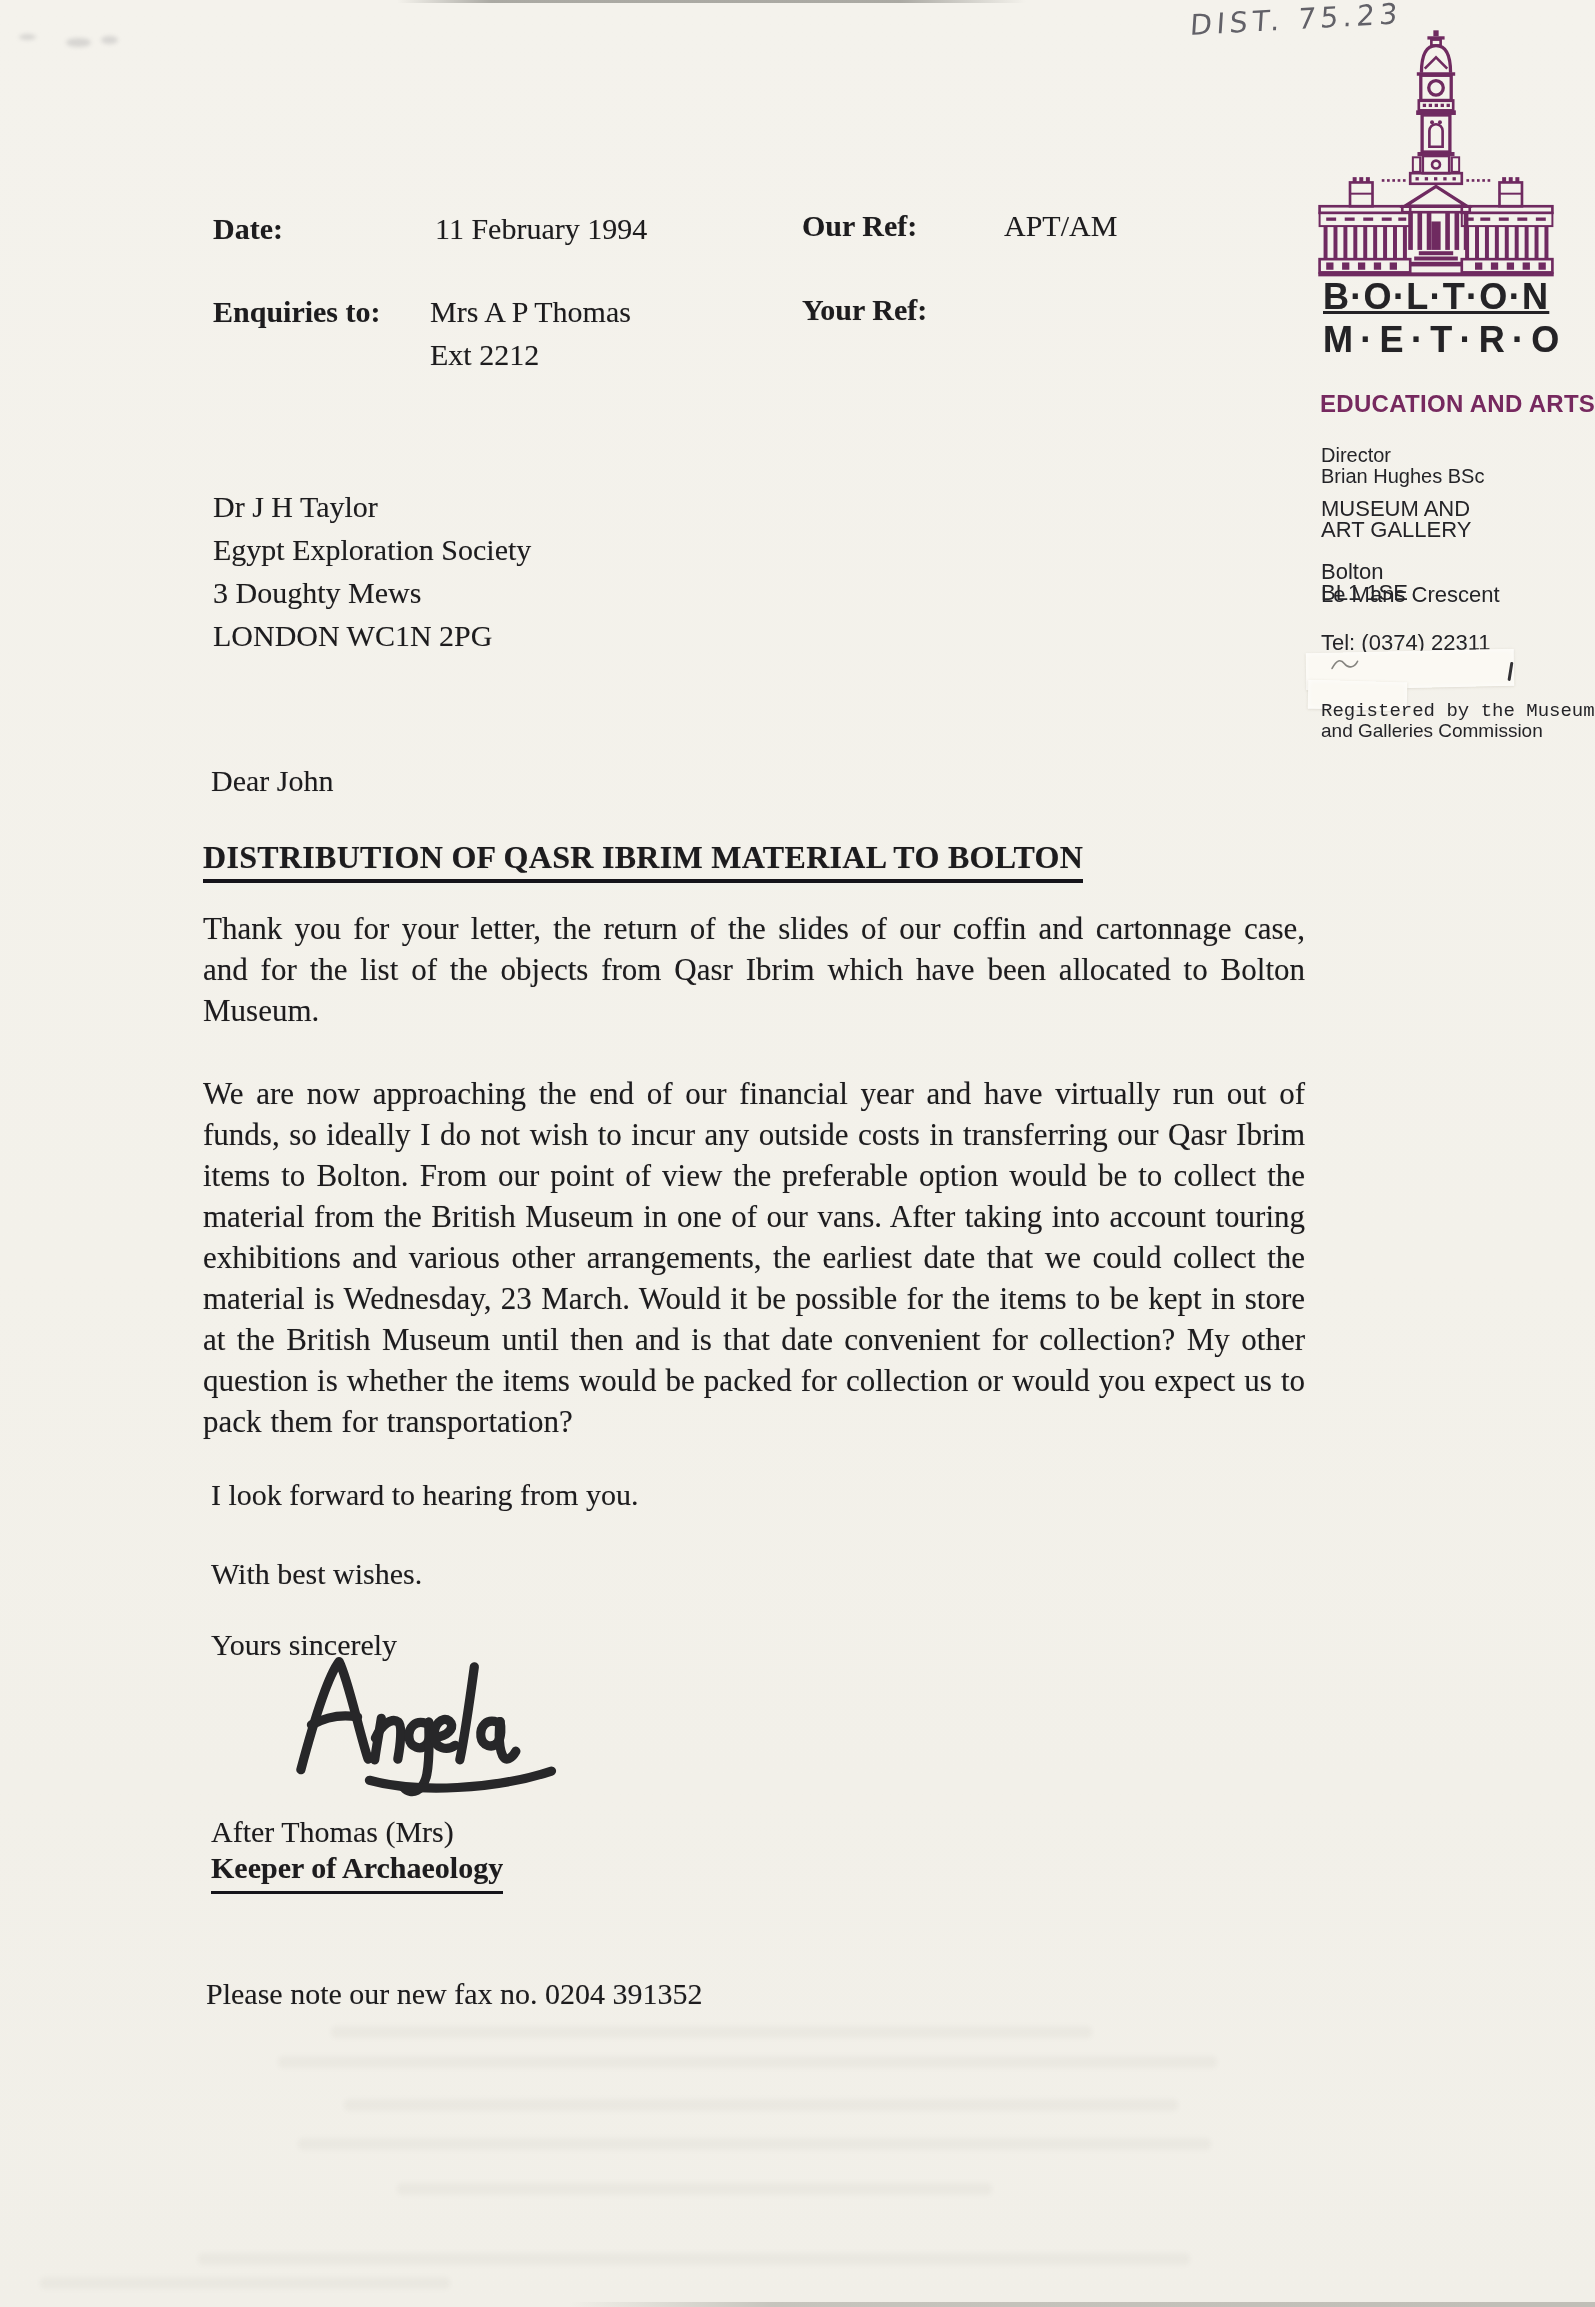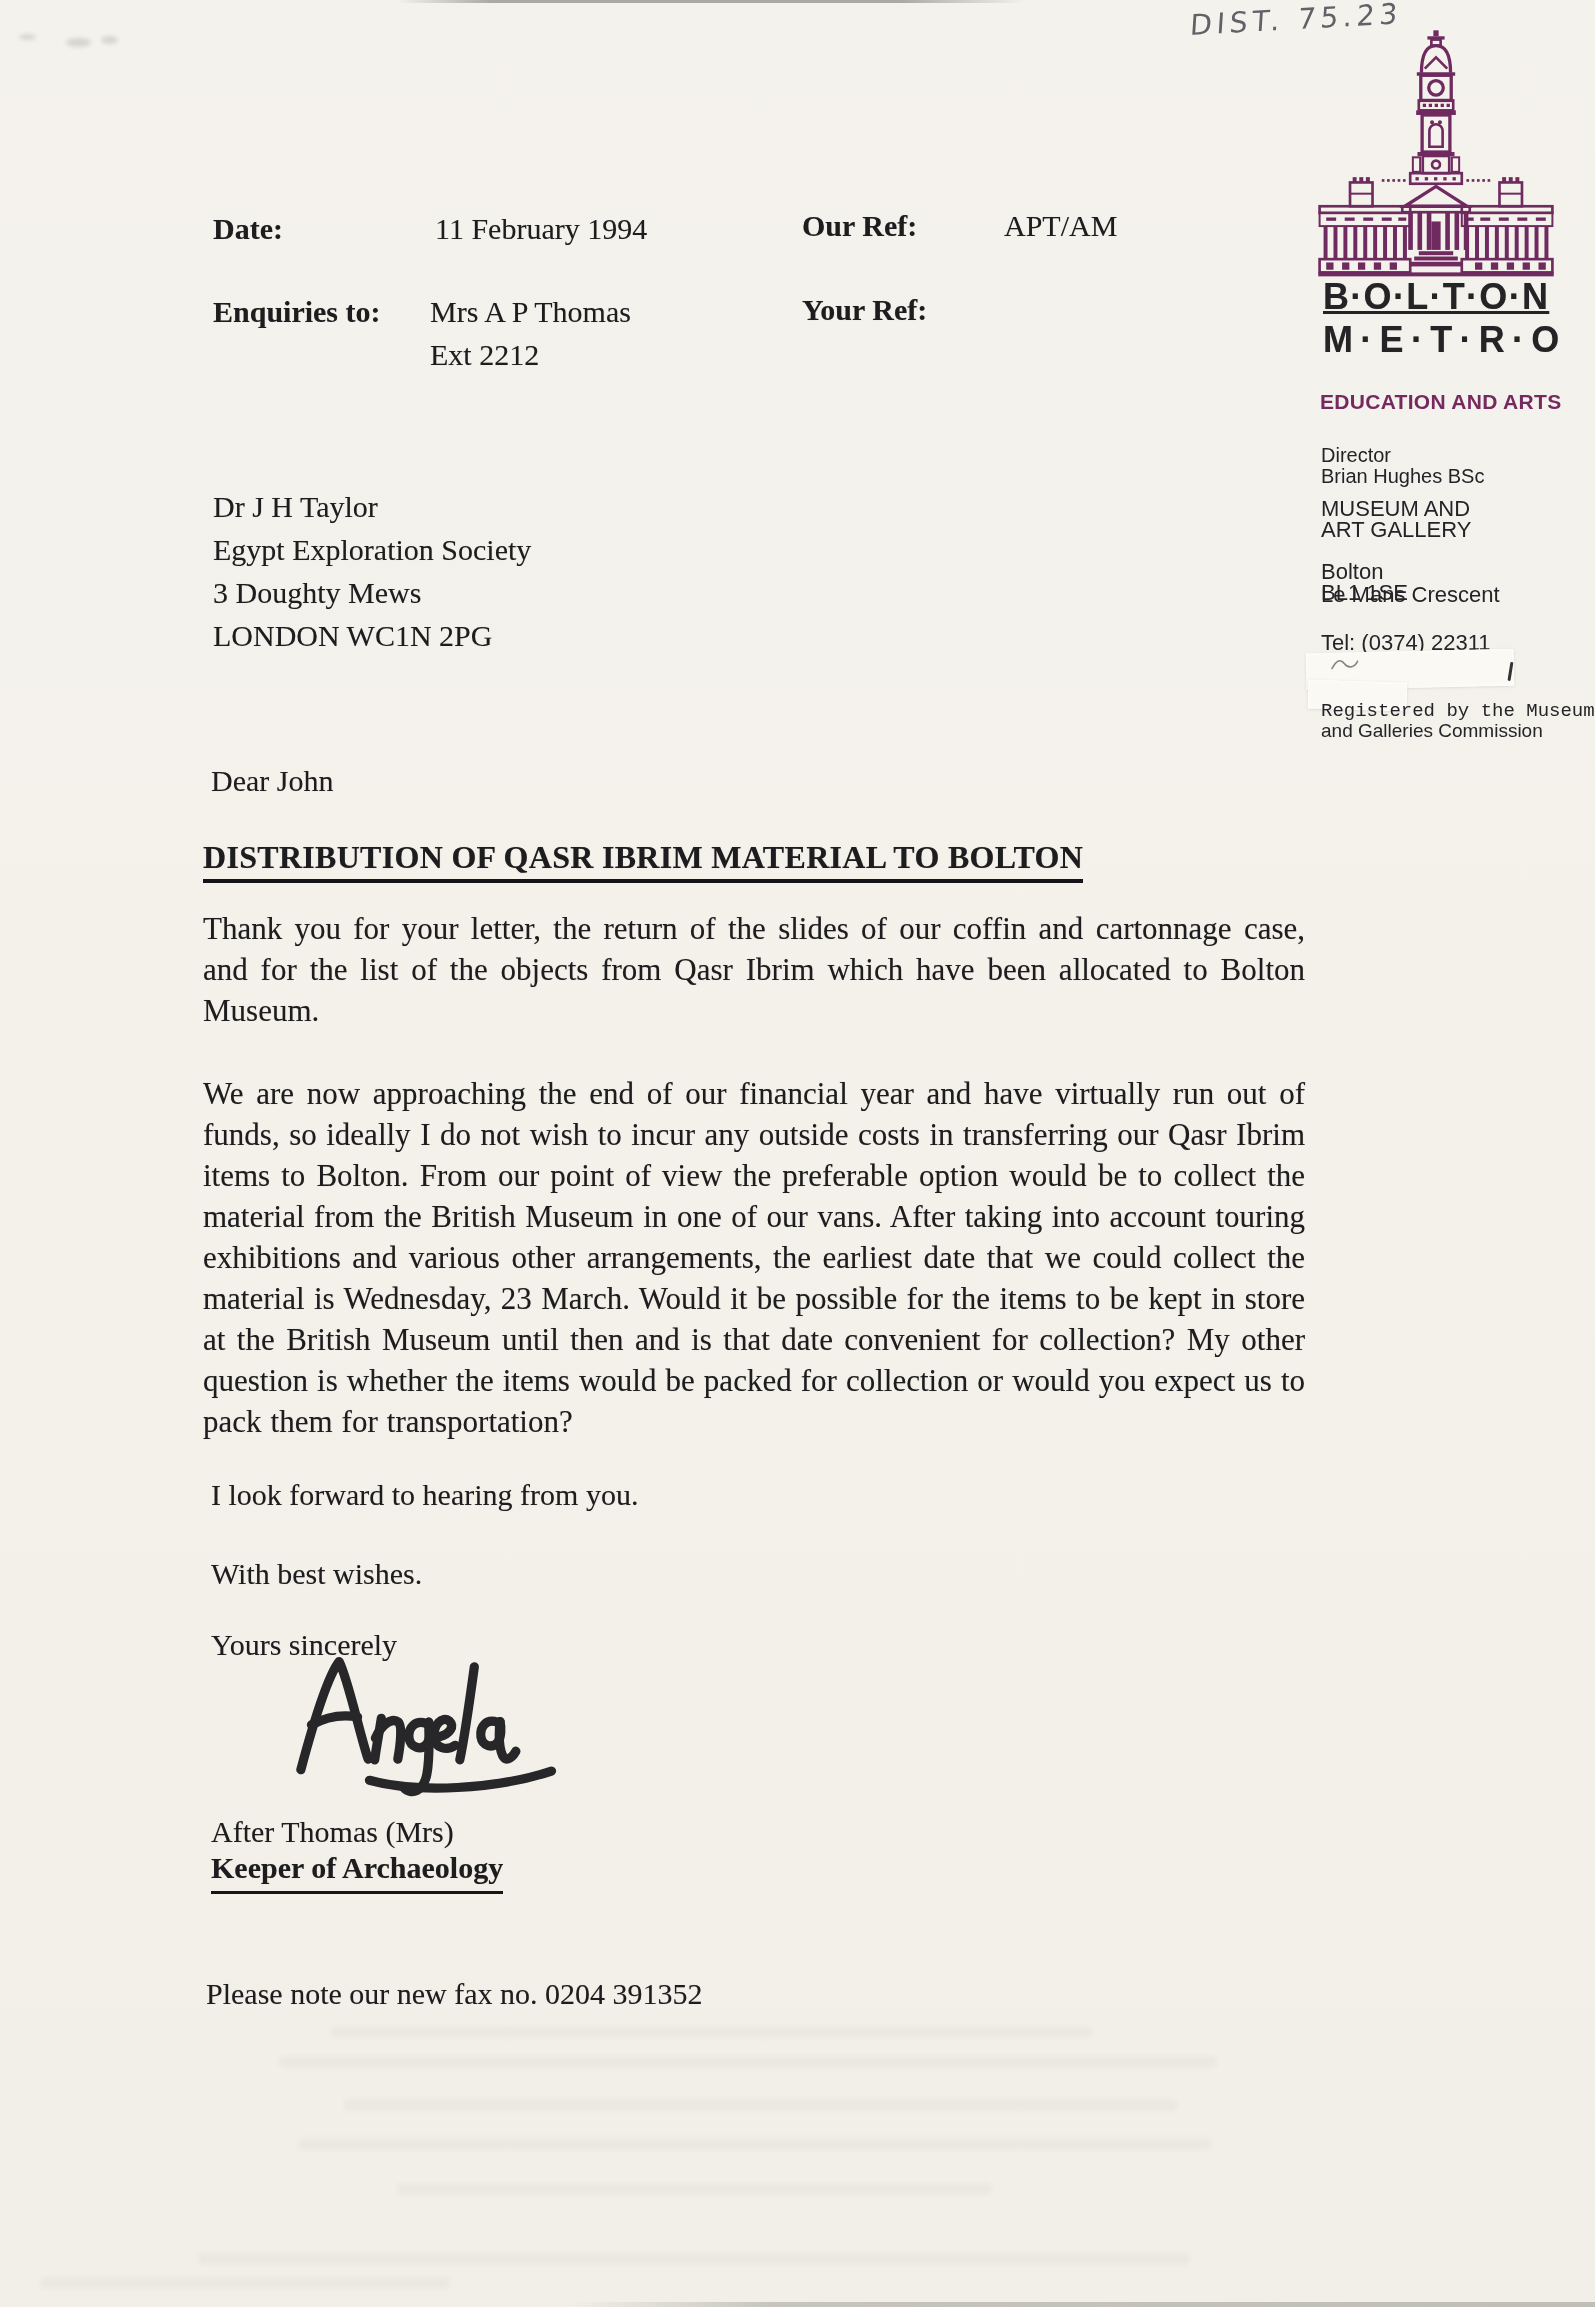--- a/index.html
+++ b/index.html
@@ -23,21 +23,21 @@
     font-size:28.4px;color:#4e4e56;letter-spacing:4.6px;
     transform:rotate(-3.2deg) skewX(-7deg);opacity:.88;white-space:nowrap;
   }
   
   .logo-box{left:1318px;top:29px;width:236px;height:250px;}
   .org1{left:1315px;top:276px;width:243px;font-family:"Liberation Sans",sans-serif;
     font-size:36px;font-weight:600;letter-spacing:1.3px;color:#242326;white-space:nowrap;text-decoration:underline;}
   .org2{left:1315px;top:319px;width:243px;font-family:"Liberation Sans",sans-serif;
     font-size:36px;font-weight:600;letter-spacing:7.3px;color:#242326;white-space:nowrap;}
   .dept{left:1320px;top:390px;font-family:"Liberation Sans",sans-serif;
-    font-size:21px;font-weight:bold;color:#76295f;letter-spacing:0.3px;white-space:nowrap;}
+    font-size:24px;font-weight:bold;color:#76295f;letter-spacing:0.3px;white-space:nowrap;}
   .side{font-family:"Liberation Sans",sans-serif;color:#242428;white-space:nowrap;}
   .side-sm{font-size:20px;font-weight:500;}
   .side-md{font-size:22px;font-weight:500;}
   .side-reg{font-size:19px;font-weight:500;}
   .tape{background:#fbf9f3;box-shadow:0 0.7px 2.6px rgba(130,122,100,.22), inset 0 0 6.6px rgba(255,255,255,.8);}
   .tape-tick{width:3.3px;height:18.5px;background:#333236;border-radius:1.3px;transform:rotate(9deg);}
   
   .serif{font-size:30px;line-height:41px;white-space:nowrap;}
   .bold{font-weight:bold;}
   .para{width:1102px;text-align:justify;font-size:31px;line-height:41px;

